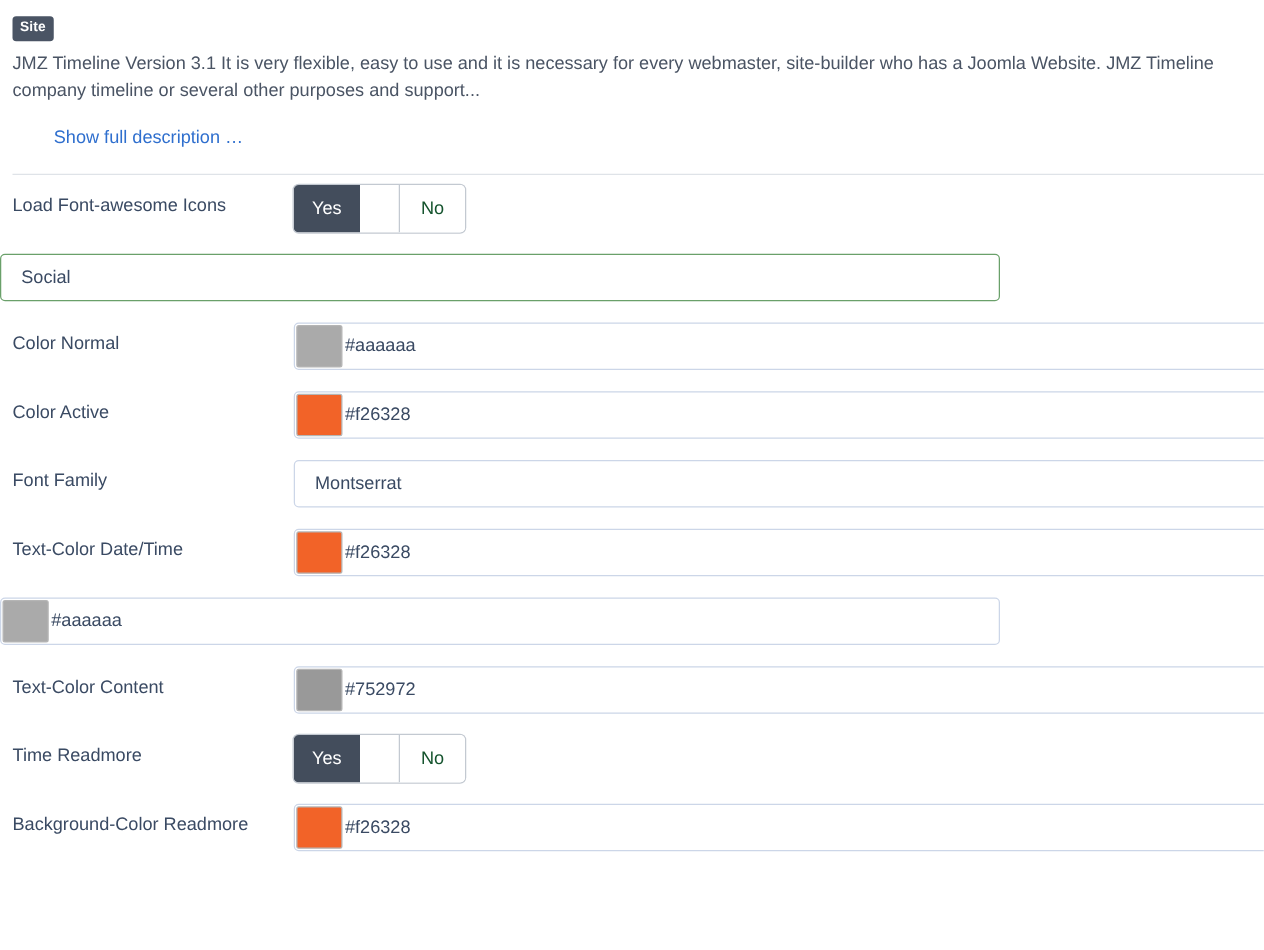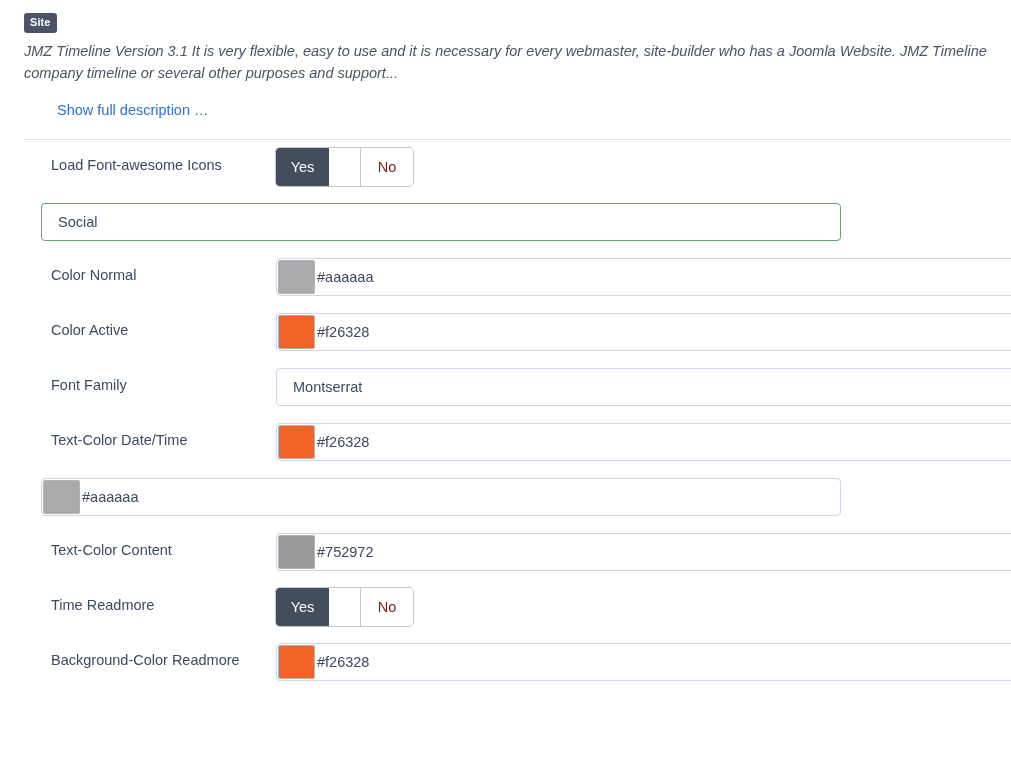--- a/index.html
+++ b/index.html
@@ -15,41 +15,40 @@
 
   #page {
     position: relative;
     width: 1011px;
     height: 760px;
     background: #ffffff;
   }
 
   
   .desc-block {
-    padding: 12px 10px 0 24px;
+    padding: 12px 10px 0 10px;
   }
   .site-badge {
     display: inline-block;
     background: #4a5464;
     color: #ffffff;
     font-size: 11px;
     font-weight: bold;
     line-height: 1;
     padding: 4px 6px 5px 6px;
     border-radius: 3px;
     letter-spacing: .1px;
   }
   .desc-text {
     margin-top: 7px;
     font-size: 14.5px;
     line-height: 22px;
     color: #4a5464;
     max-width: 1001px;
     white-space: normal;
-    font-style: italic;
   }
   .desc-link {
     display: block;
     margin-top: 16px;
     font-size: 14.5px;
     line-height: 20px;
     color: #2f6fce;
     text-decoration: none;
     cursor: pointer;
     margin-left: 33px;
@@ -59,21 +58,20 @@
     margin-left: 0;
     border: 0;
     border-top: 1px solid #dfe3e8;
     width: 1011px;
   }
 
   
   .form {
     position: relative;
     padding-top: 0;
-    margin-left: 41px;
   }
   .row {
     display: flex;
     align-items: flex-start;
     height: 55px;
     position: relative;
   }
   .row .label {
     width: 235px;
     flex: 0 0 235px;
@@ -99,21 +97,21 @@
     background: #ffffff;
     gap: 31px;
   }
   .toggle .opt {
     display: flex;
     align-items: center;
     justify-content: center;
     min-width: 53px;
     padding: 0 14px;
     font-size: 14.5px;
-    color: #7f1d1d;
+    color: #14532d;
     background: #ffffff;
     cursor: pointer;
     user-select: none;
   }
   .toggle .opt.active {
     background: #434d5c;
     color: #ffffff;
   }
   .toggle .opt + .opt {
     border-left: 1px solid #c3c9d1;

